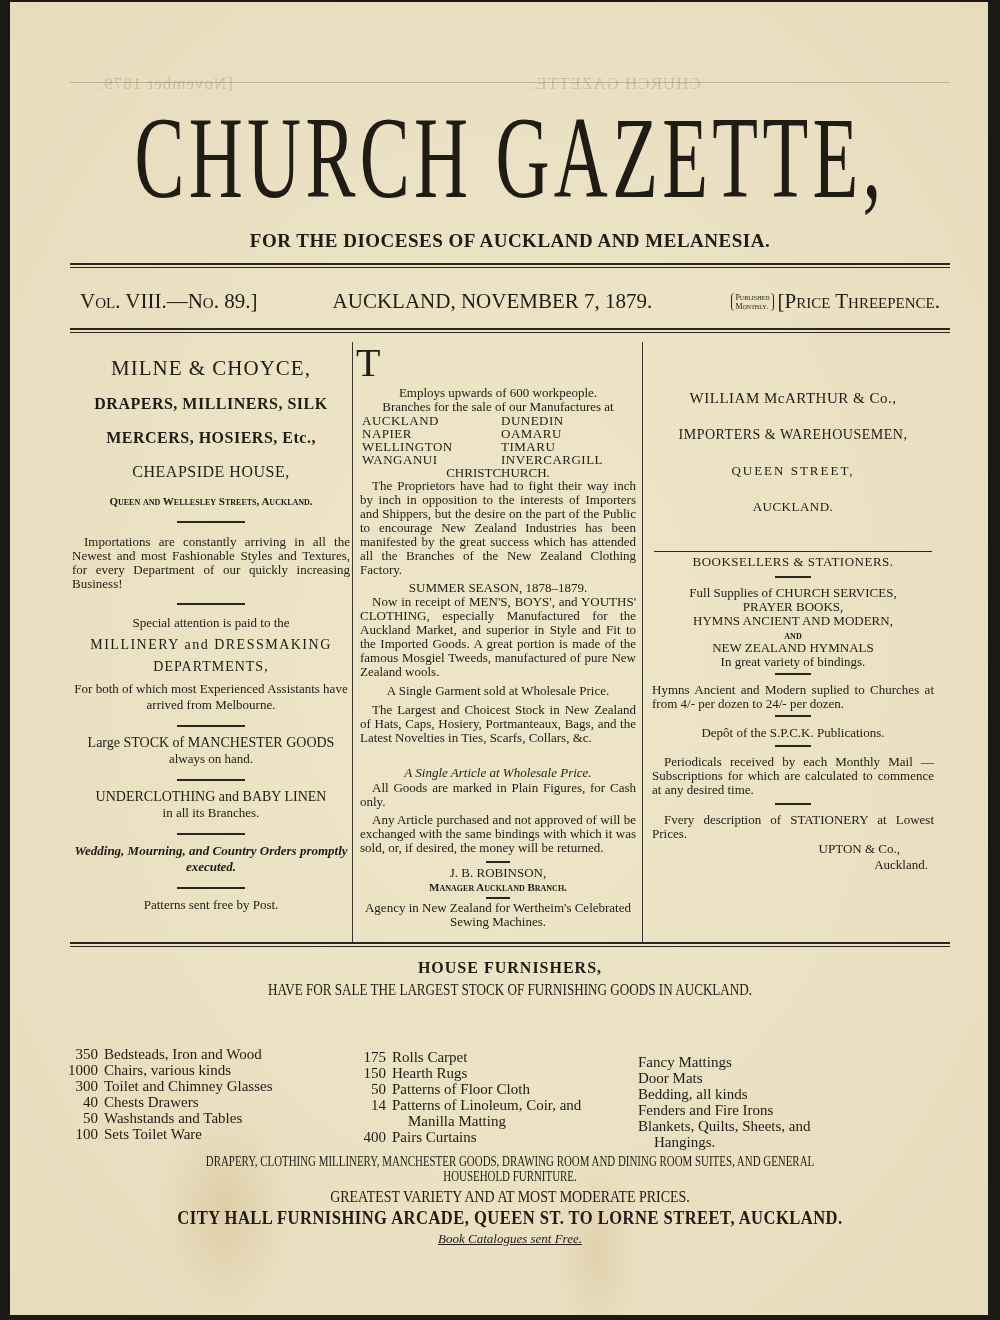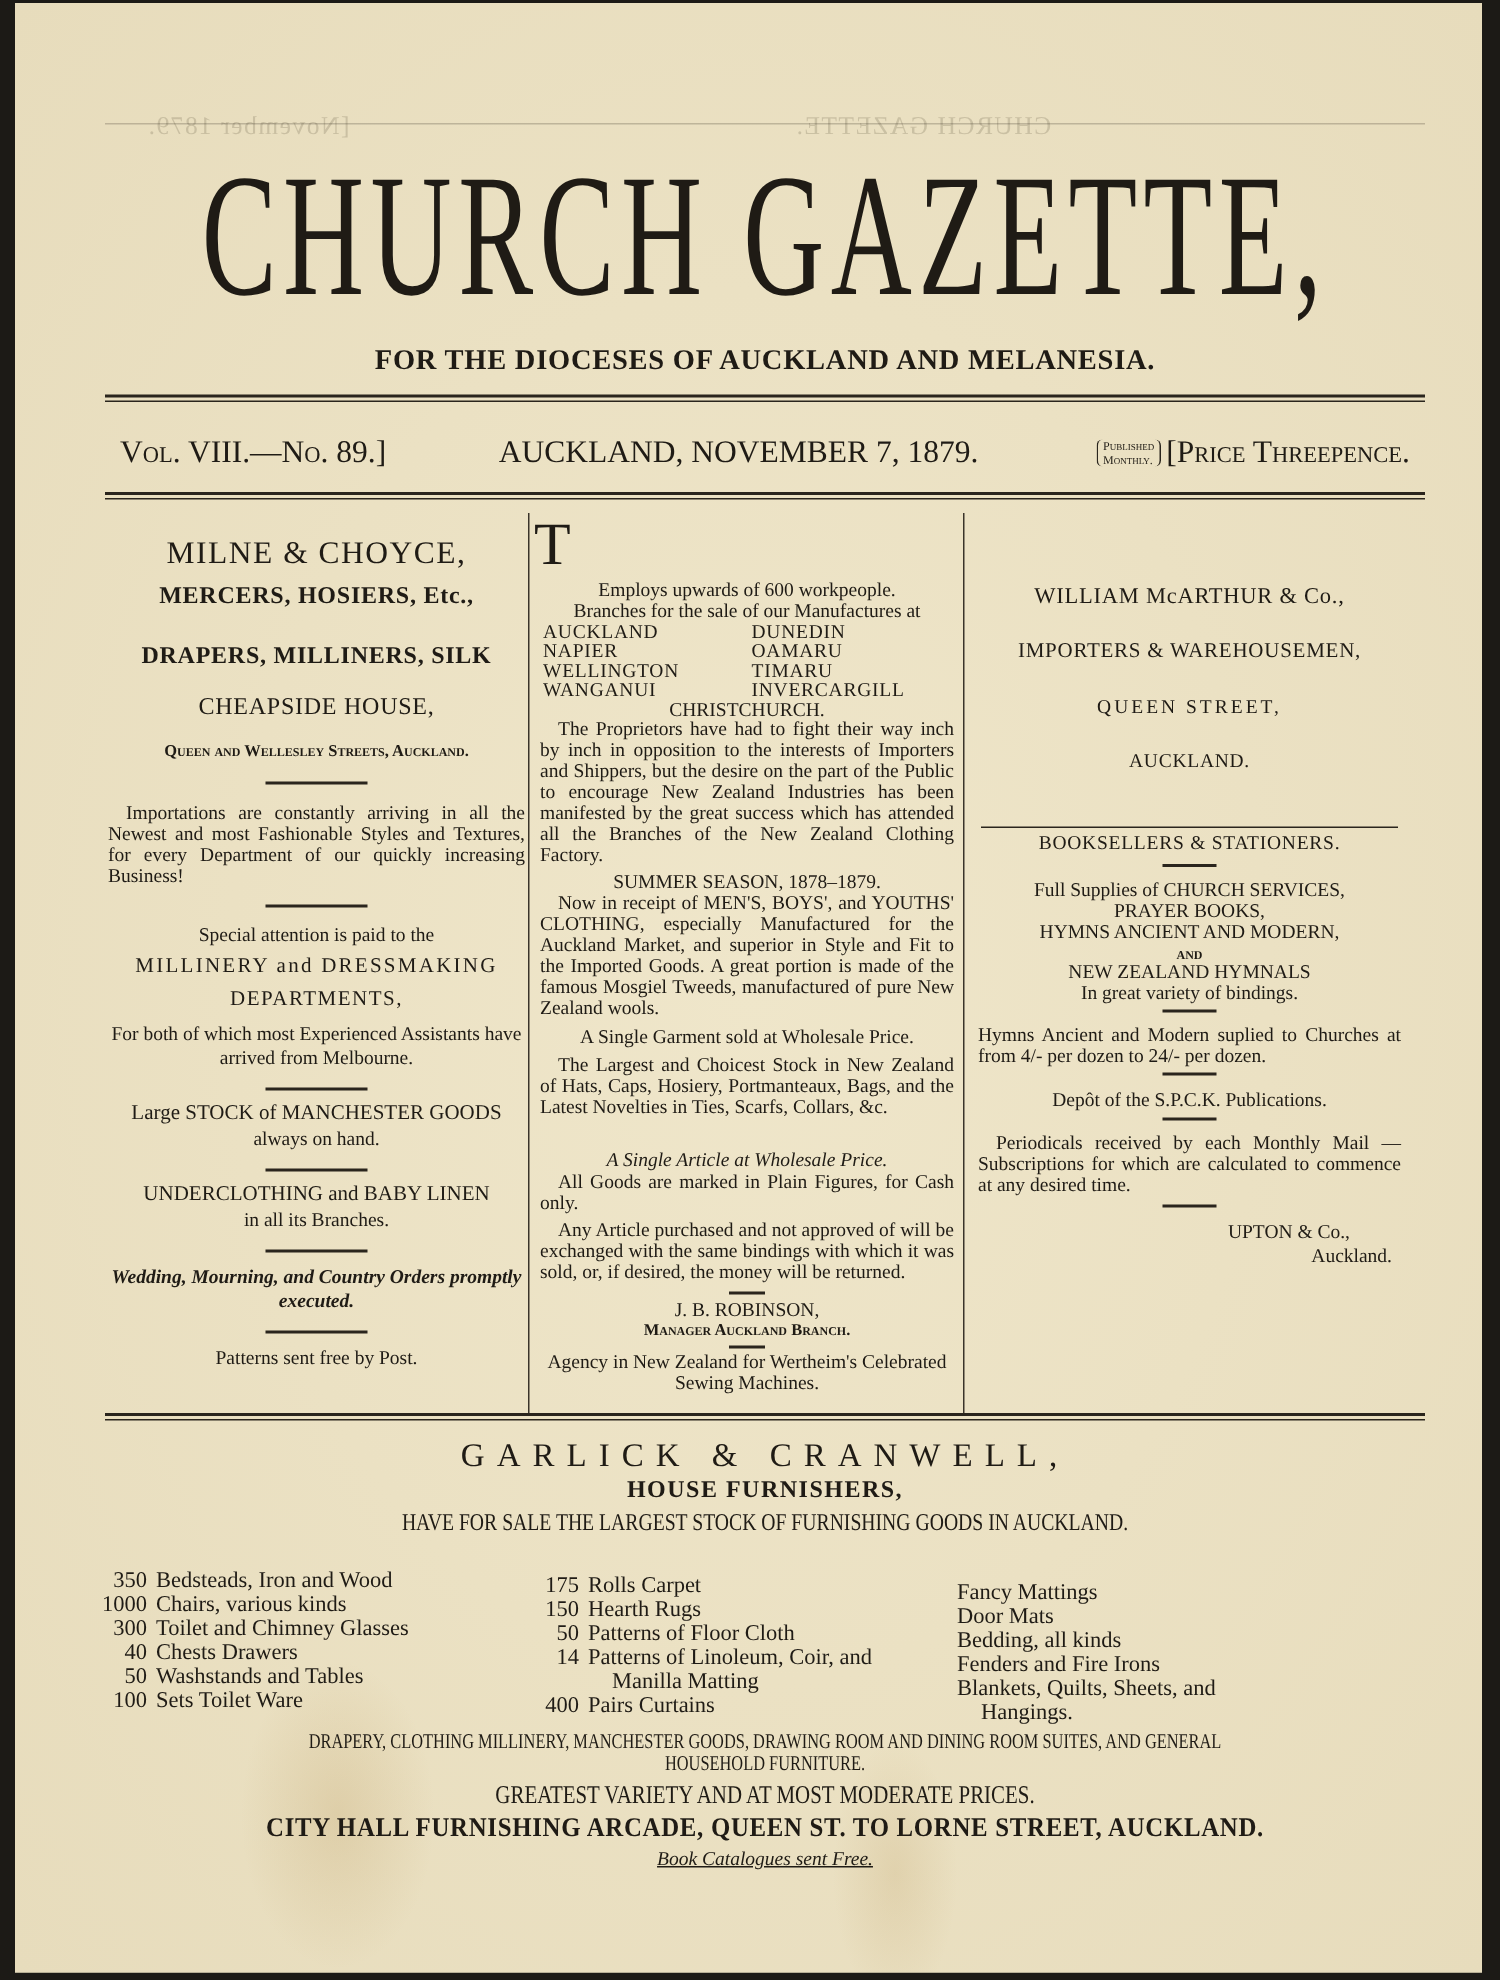--- a/index.html
+++ b/index.html
@@ -106,22 +106,22 @@
   </div>
 
   <div class="rule-double" style="top:326px;"></div>
 
   <div class="cols">
     <div class="vline" style="left:280px;"></div>
     <div class="vline" style="left:570px;"></div>
 
     <div class="col col1">
       <div class="h1" style="margin-top:14px;">MILNE &amp; CHOYCE,</div>
+      <div class="h2" style="margin-top:6px;">DRAPERS, MILLINERS, SILK</div>
       <div class="h2">MERCERS, HOSIERS, Etc.,</div>
-      <div class="h2" style="margin-top:6px;">DRAPERS, MILLINERS, SILK</div>
       <div class="h2" style="font-weight:normal; font-size:16px;">CHEAPSIDE HOUSE,</div>
       <div class="small-sc" style="font-size:11px; margin-top:6px;">Queen and Wellesley Streets, Auckland.</div>
       <div class="short-rule" style="margin-top:14px;"></div>
       <div class="body" style="margin-top:12px; text-indent:12px;">Importations are constantly arriving in all the Newest and most Fashionable Styles and Textures, for every Department of our quickly increasing Business!</div>
       <div class="short-rule" style="margin-top:12px;"></div>
       <div class="body-c" style="margin-top:10px;">Special attention is paid to the</div>
       <div class="body-c" style="font-size:14px; letter-spacing:1.5px; margin-top:6px;">MILLINERY and DRESSMAKING</div>
       <div class="body-c" style="font-size:14px; letter-spacing:1px; margin-top:6px;">DEPARTMENTS,</div>
       <div class="body-c" style="margin-top:6px;">For both of which most Experienced Assistants have arrived from Melbourne.</div>
       <div class="short-rule" style="margin-top:12px;"></div>
@@ -186,30 +186,30 @@
         <div style="font-size:8px; font-weight:bold; margin-top:4px;">AND</div>
         <div class="body-c" style="font-size:13px; line-height:14px;">NEW ZEALAND HYMNALS</div>
         <div class="body-c" style="line-height:14px;">In great variety of bindings.</div>
         <div class="short-rule" style="width:36px; margin-top:4px;"></div>
         <div class="body" style="padding:0 6px;">Hymns Ancient and Modern suplied to Churches at from 4/- per dozen to 24/- per dozen.</div>
         <div class="short-rule" style="width:36px; margin-top:4px;"></div>
         <div class="body-c">Depôt of the S.P.C.K. Publications.</div>
         <div class="short-rule" style="width:36px; margin-top:4px;"></div>
         <div class="body" style="padding:0 6px; text-indent:12px;">Periodicals received by each Monthly Mail —Subscriptions for which are calculated to commence at any desired time.</div>
         <div class="short-rule" style="width:36px; margin-top:6px;"></div>
+        <div class="body" style="padding:0 6px; text-indent:12px;">Fvery description of STATIONERY at Lowest Prices.</div>
         <div style="font-size:13px; text-align:right; padding-right:40px;">UPTON &amp; Co.,</div>
         <div style="font-size:13px; text-align:right; padding-right:12px;">Auckland.</div>
       </div>
     </div>
   </div>
 
   <div class="rule-double" style="top:940px;"></div>
 
   <div class="garlick">
-    <div class="garlick-title">GARLICK &amp; CRANWELL,</div>
     <div class="garlick-sub">HOUSE FURNISHERS,</div>
     <div class="garlick-line">HAVE FOR SALE THE LARGEST STOCK OF FURNISHING GOODS IN AUCKLAND.</div>
   </div>
 
   <div class="stock" style="left:52px;">
     <div class="row">
         <span class="num">350</span>
         <span>Bedsteads, Iron and Wood</span>
       </div>
     <div class="row">

